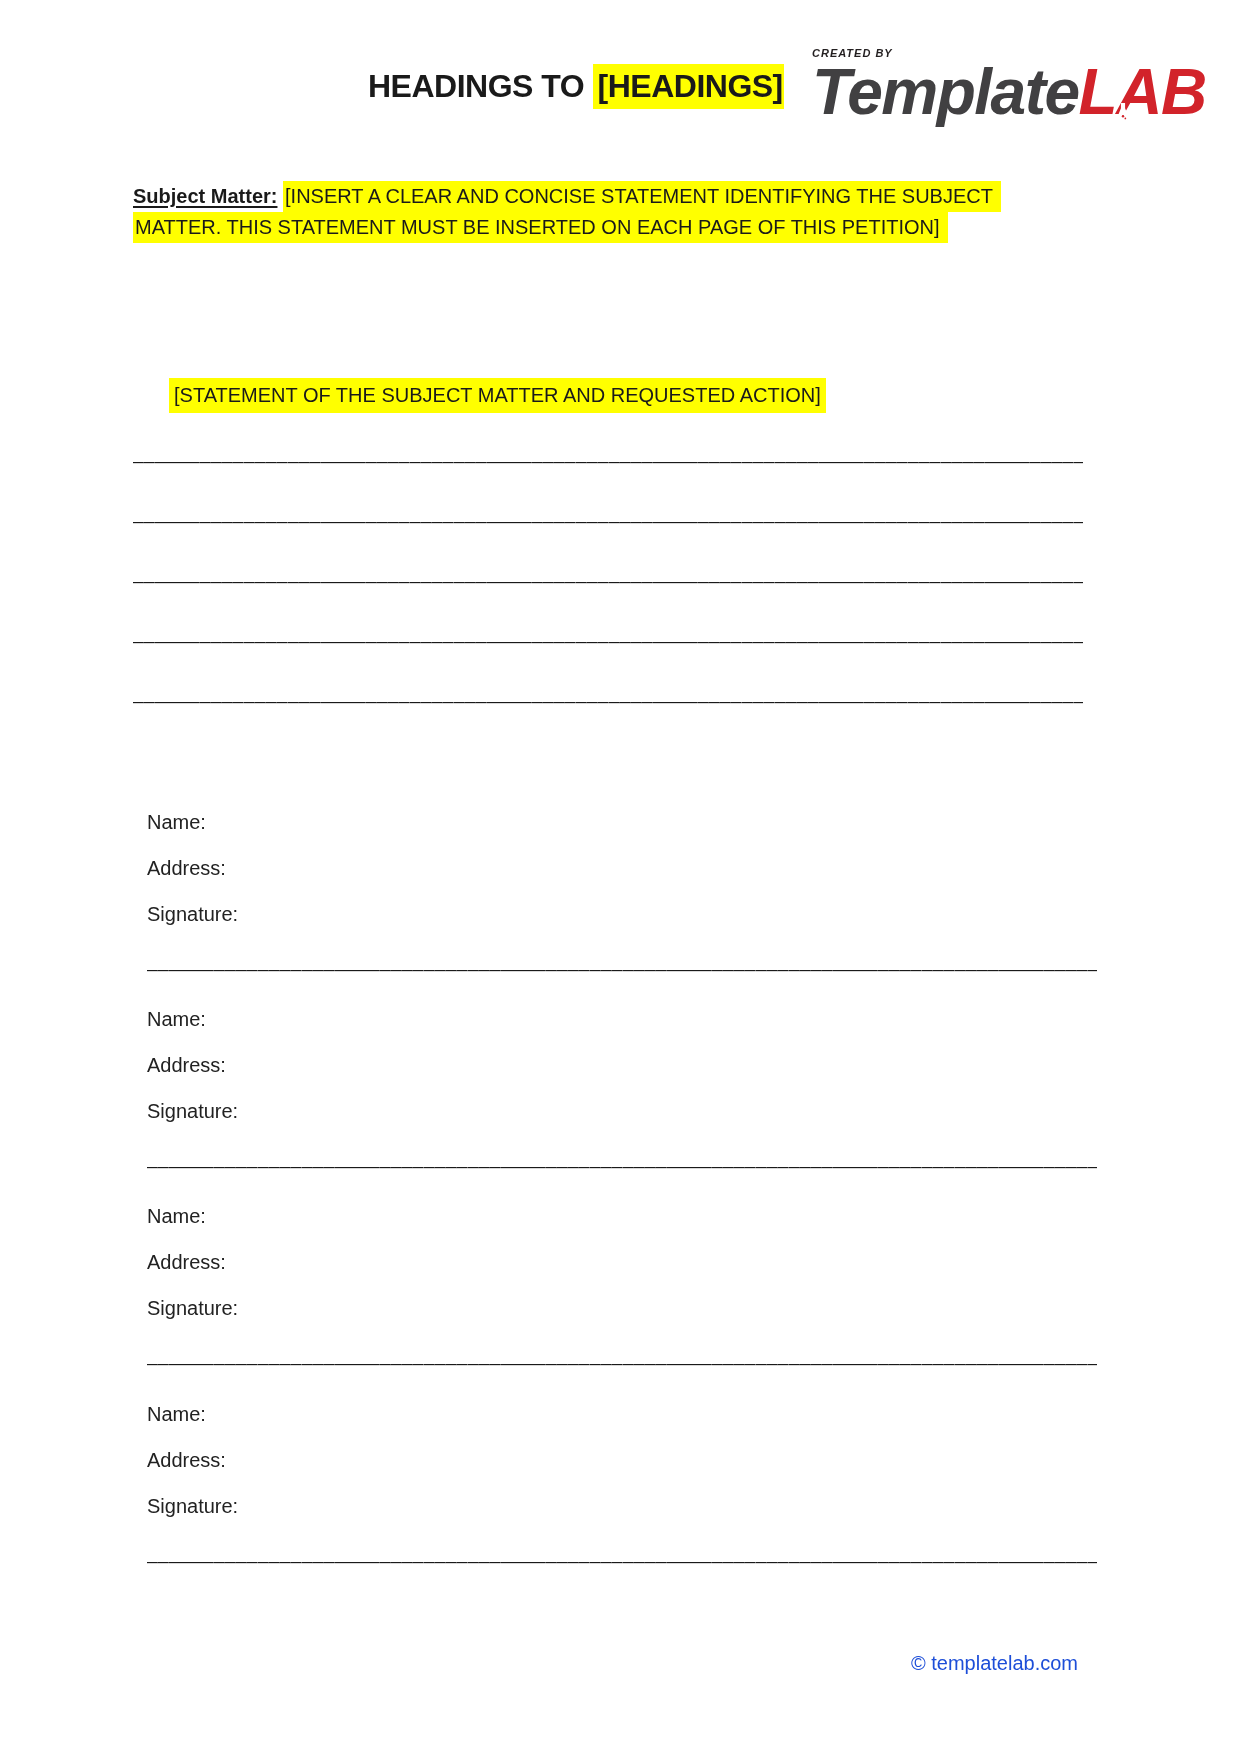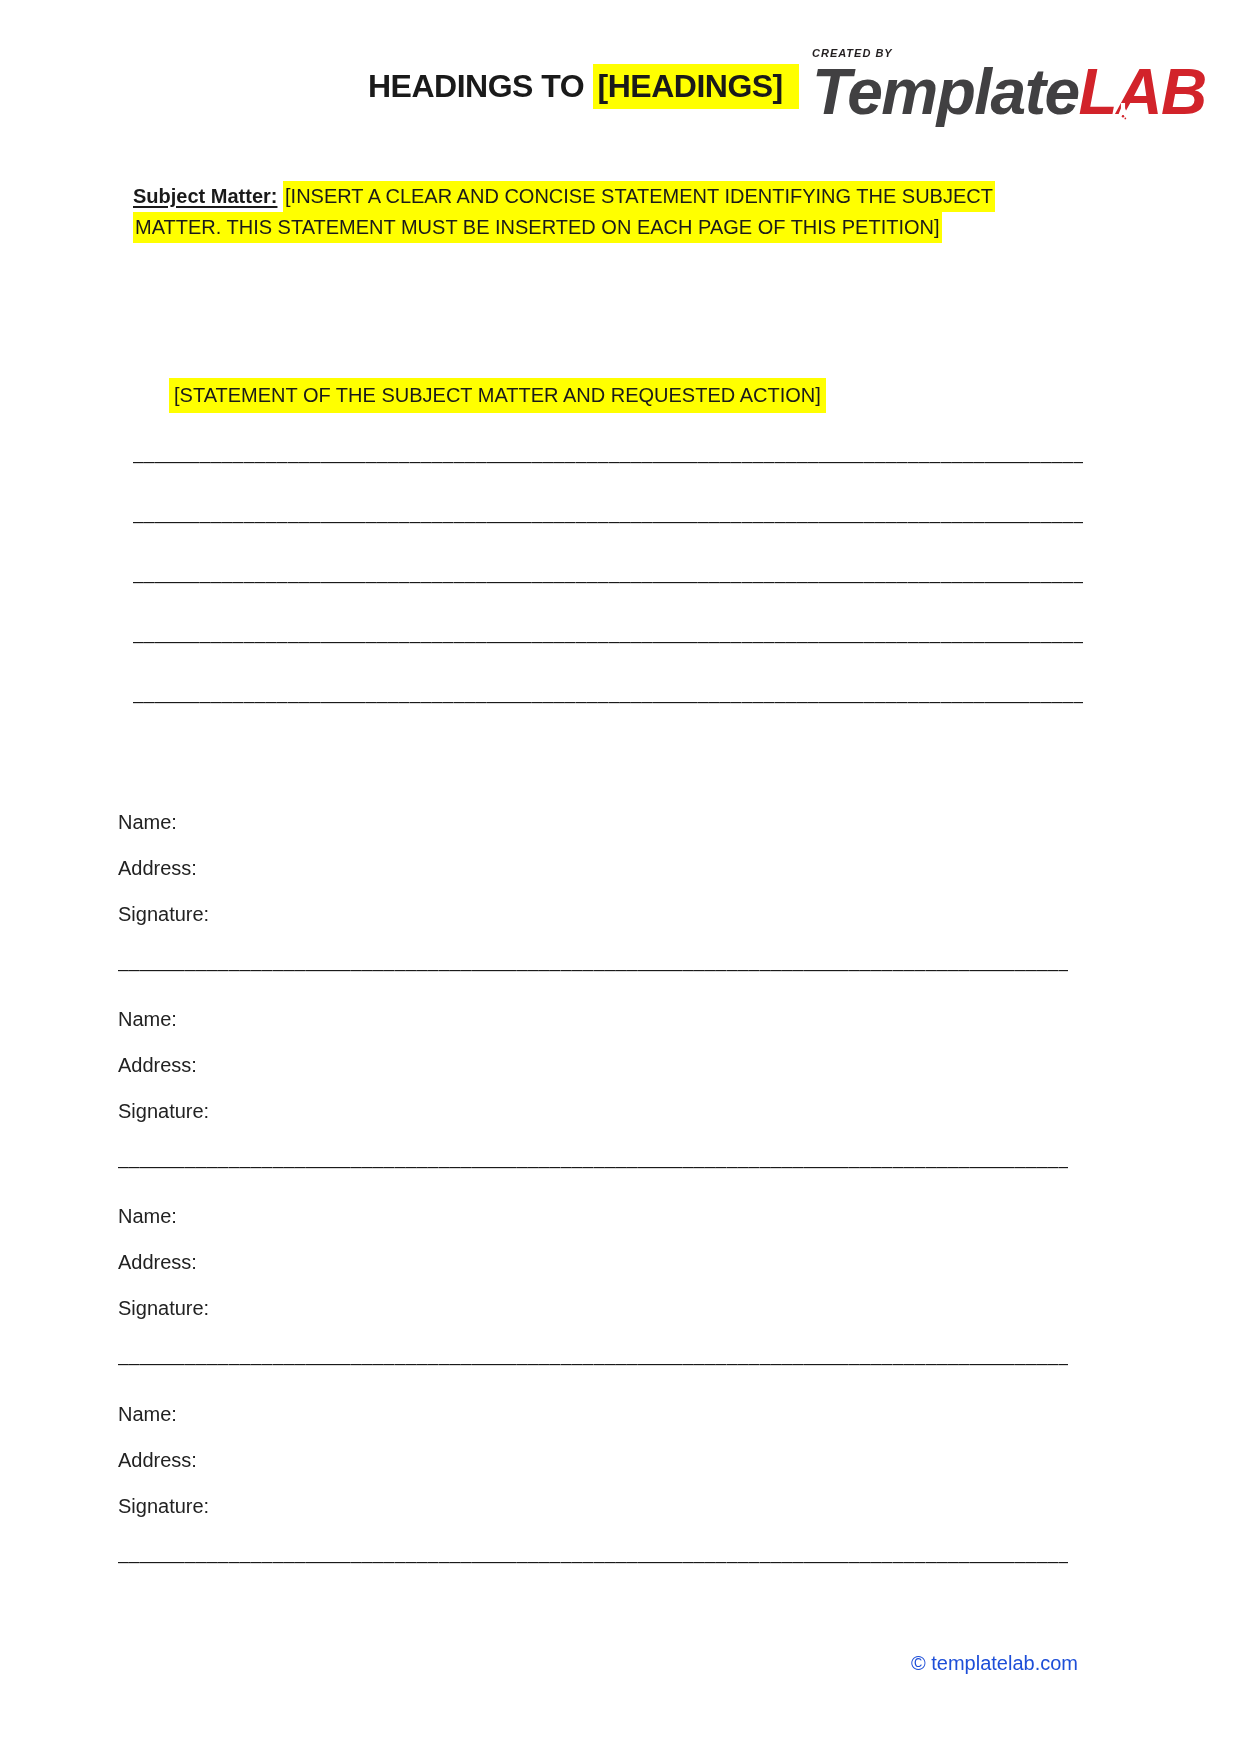--- a/index.html
+++ b/index.html
@@ -23,21 +23,21 @@
     top: 68px;
     font-size: 32px;
     font-weight: 700;
     letter-spacing: -0.5px;
     color: #1a1a1a;
     white-space: nowrap;
   }
   .hl {
     background: #ffff00;
   }
-  .doc-title .hl { padding: 4px 16px 5px 5px; }
+  .doc-title .hl { padding: 4px 1px 5px 5px; }
 
   .logo {
     position: absolute;
     left: 812px;
     top: 48px;
     line-height: 1;
     font-style: italic;
   }
   .logo .created-by {
     font-size: 11px;
@@ -72,21 +72,21 @@
     font-size: 20px;
     line-height: 31px;
     color: #1a1a1a;
   }
   .subject-label {
     font-weight: 700;
     text-decoration: underline;
     text-underline-offset: 3px;
     text-decoration-thickness: 2px;
   }
-  .subject .hl { padding: 4px 2px 5px 2px; }
+  .subject .hl { padding: 4px 8px 5px 2px; }
   .subject .row { white-space: nowrap; }
 
   
   .statement-heading {
     position: absolute;
     left: 133px;
     top: 384px;
     font-size: 20px;
     color: #1a1a1a;
     white-space: nowrap;
@@ -108,21 +108,21 @@
   }
   .rule-1 { top: 442px; }
   .rule-2 { top: 502px; }
   .rule-3 { top: 562px; }
   .rule-4 { top: 622px; }
   .rule-5 { top: 682px; }
 
   
   .signer {
     position: absolute;
-    left: 118px;
+    left: 147px;
     width: 950px;
   }
   .signer-1 { top: 812px; }
   .signer-2 { top: 1009px; }
   .signer-3 { top: 1206px; }
   .signer-4 { top: 1404px; }
   .signer .label {
     font-size: 20px;
     color: #222222;
     margin-bottom: 26px;

